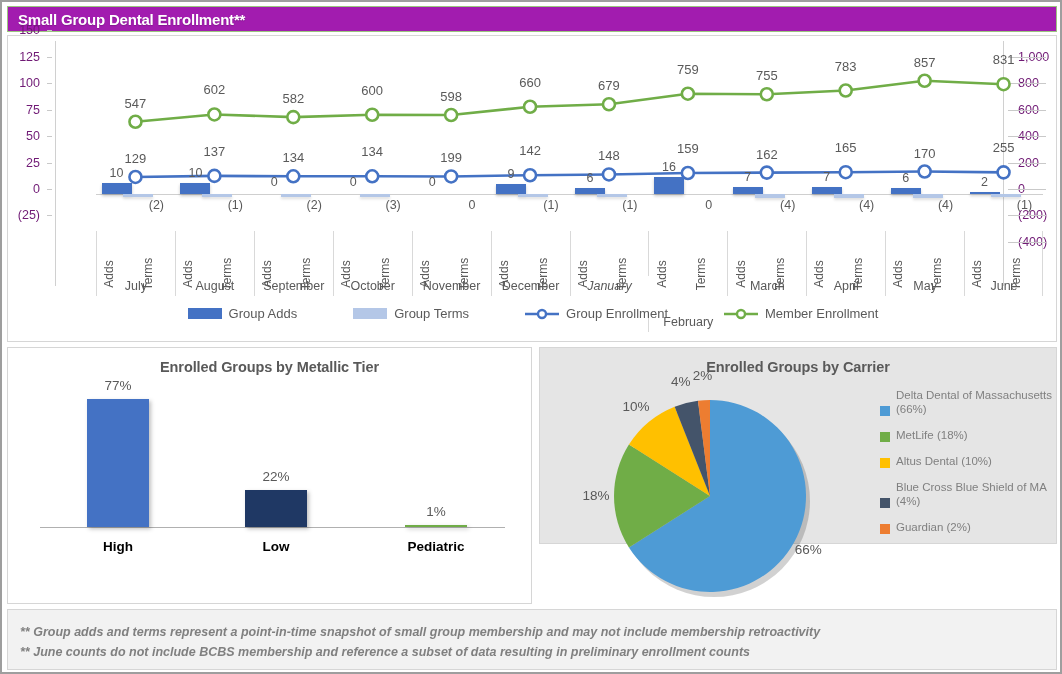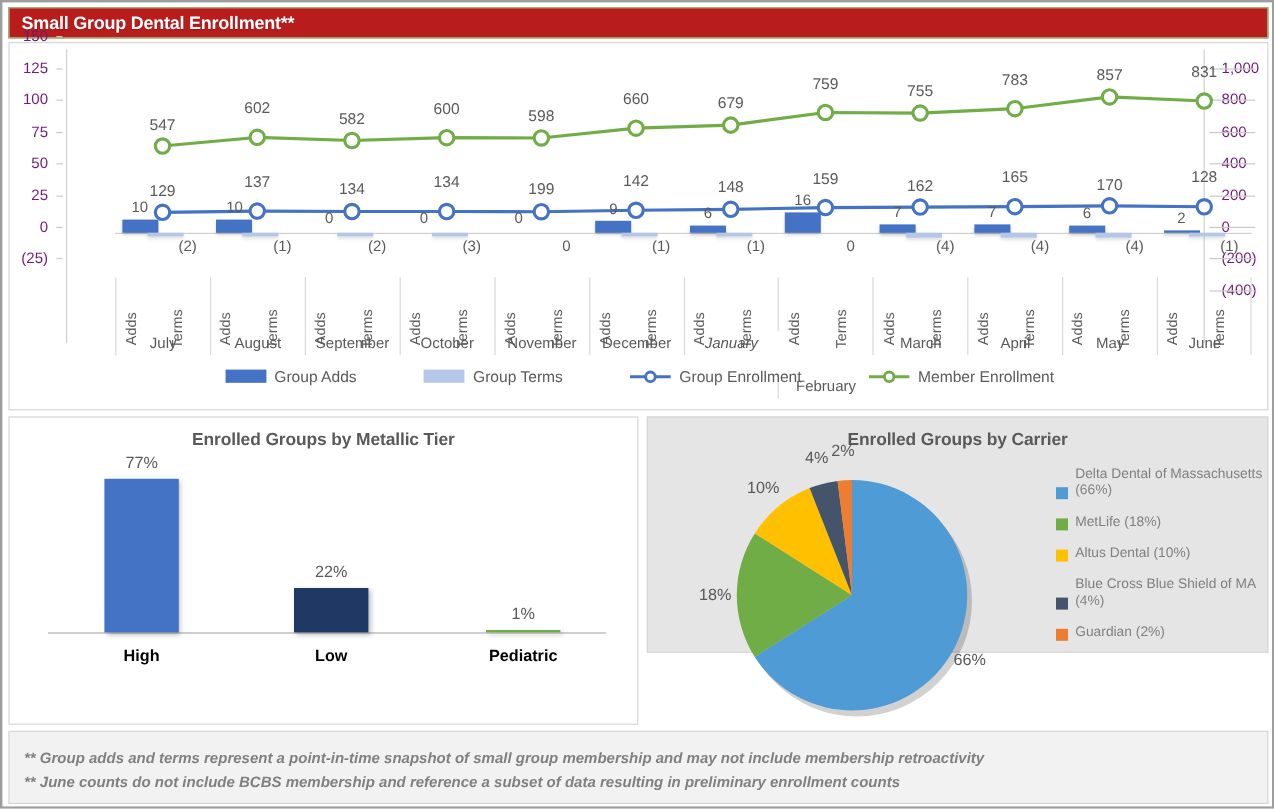--- a/index.html
+++ b/index.html
@@ -13,21 +13,21 @@
     position: relative;
     width: 1062px; height: 674px;
     border: 2px solid #9e9e9e;
     background: #ffffff;
   }
 
   
   .title-bar {
     position: absolute; left: 5px; top: 4px;
     width: 1050px; height: 26px;
-    background: #b91c1c;
+    background: #a21caf;
     border: 1px solid #9bc57f;
     display: flex; align-items: center;
   }
   .title-text {
     color: #ffffff;
     font-size: 15px;
     font-weight: bold;
     padding-left: 10px;
     letter-spacing: -0.2px;
     text-shadow: 0 1px 1px rgba(0,0,0,.18);
@@ -319,21 +319,21 @@
           <div class="dlabel big" style="left: 118.375px; top: 97.8964px;">137</div>
           <div class="dlabel big" style="left: 197.292px; top: 104.293px;">134</div>
           <div class="dlabel big" style="left: 276.208px; top: 98.2929px;">134</div>
           <div class="dlabel big" style="left: 355.125px; top: 104.425px;">199</div>
           <div class="dlabel big" style="left: 434.042px; top: 97.2357px;">142</div>
           <div class="dlabel big" style="left: 512.958px; top: 102.443px;">148</div>
           <div class="dlabel big" style="left: 591.875px; top: 94.9893px;">159</div>
           <div class="dlabel big" style="left: 670.792px; top: 100.593px;">162</div>
           <div class="dlabel big" style="left: 749.708px; top: 94.1964px;">165</div>
           <div class="dlabel big" style="left: 828.625px; top: 99.5357px;">170</div>
-          <div class="dlabel big" style="left: 907.542px; top: 94.3286px;">128</div>
+          <div class="dlabel big" style="left: 907.542px; top: 94.3286px;">255</div>
           <div class="dlabel big" style="left: 39.4583px; top: 49.7179px;">547</div>
           <div class="dlabel big" style="left: 118.375px; top: 36.45px;">602</div>
           <div class="dlabel big" style="left: 197.292px; top: 45.0929px;">582</div>
           <div class="dlabel big" style="left: 276.208px; top: 36.7143px;">600</div>
           <div class="dlabel big" style="left: 355.125px; top: 42.9786px;">598</div>
           <div class="dlabel big" style="left: 434.042px; top: 28.7857px;">660</div>
           <div class="dlabel big" style="left: 512.958px; top: 32.275px;">679</div>
           <div class="dlabel big" style="left: 591.875px; top: 15.7036px;">759</div>
           <div class="dlabel big" style="left: 670.792px; top: 22.2321px;">755</div>
           <div class="dlabel big" style="left: 749.708px; top: 12.5321px;">783</div>

